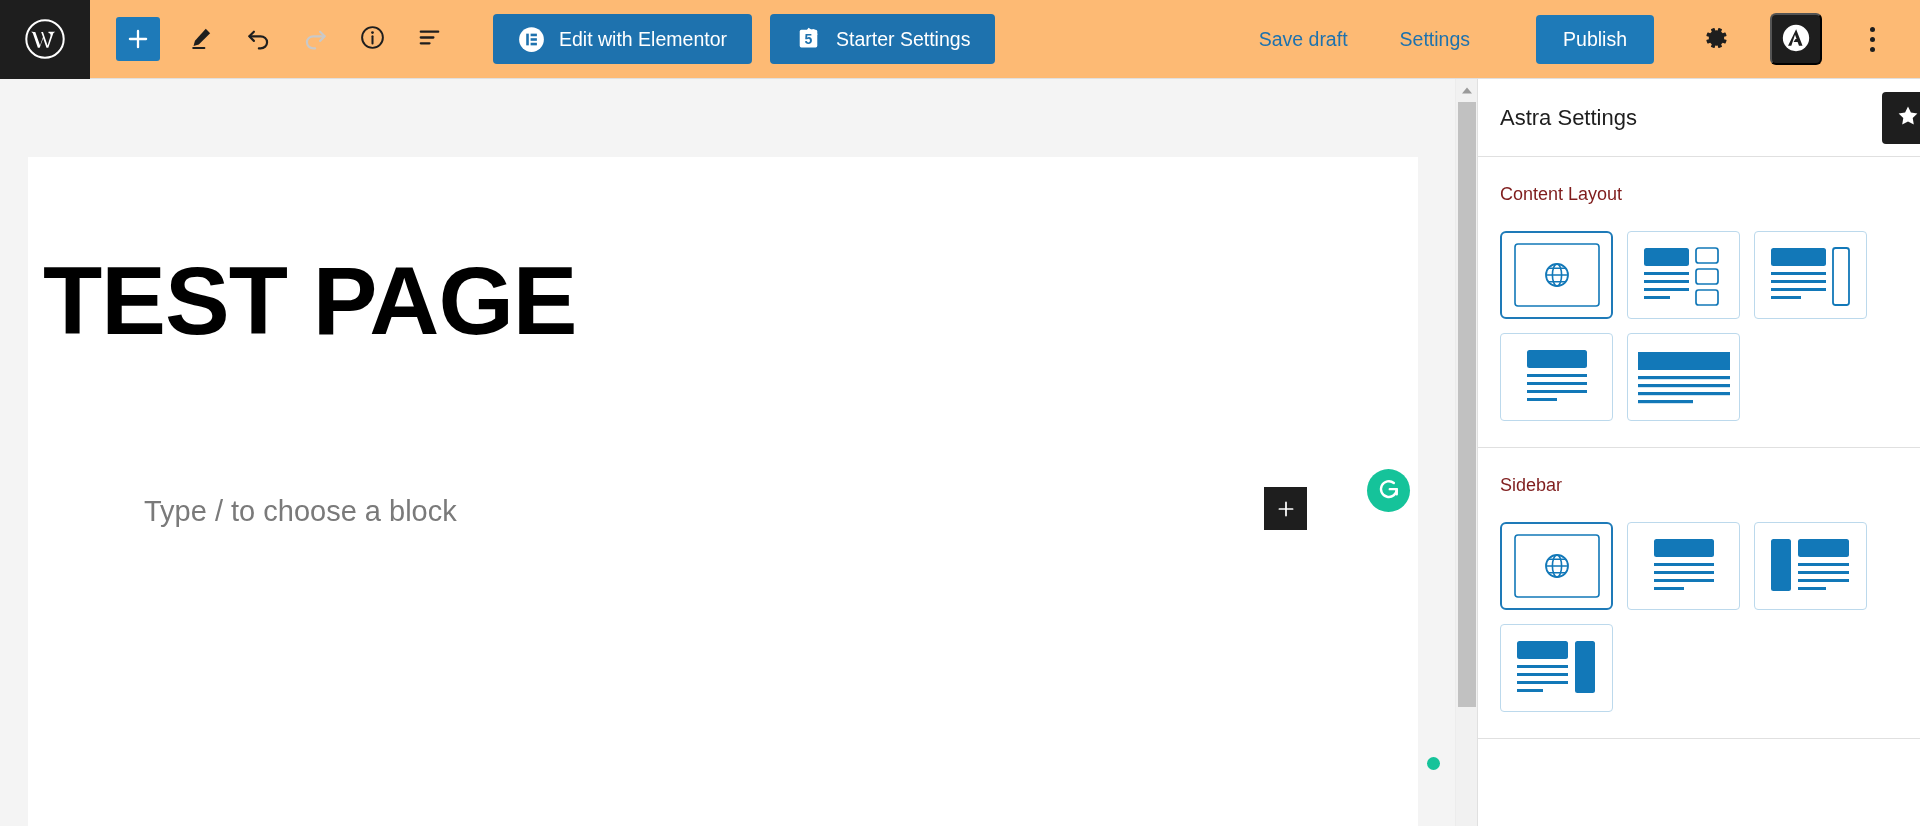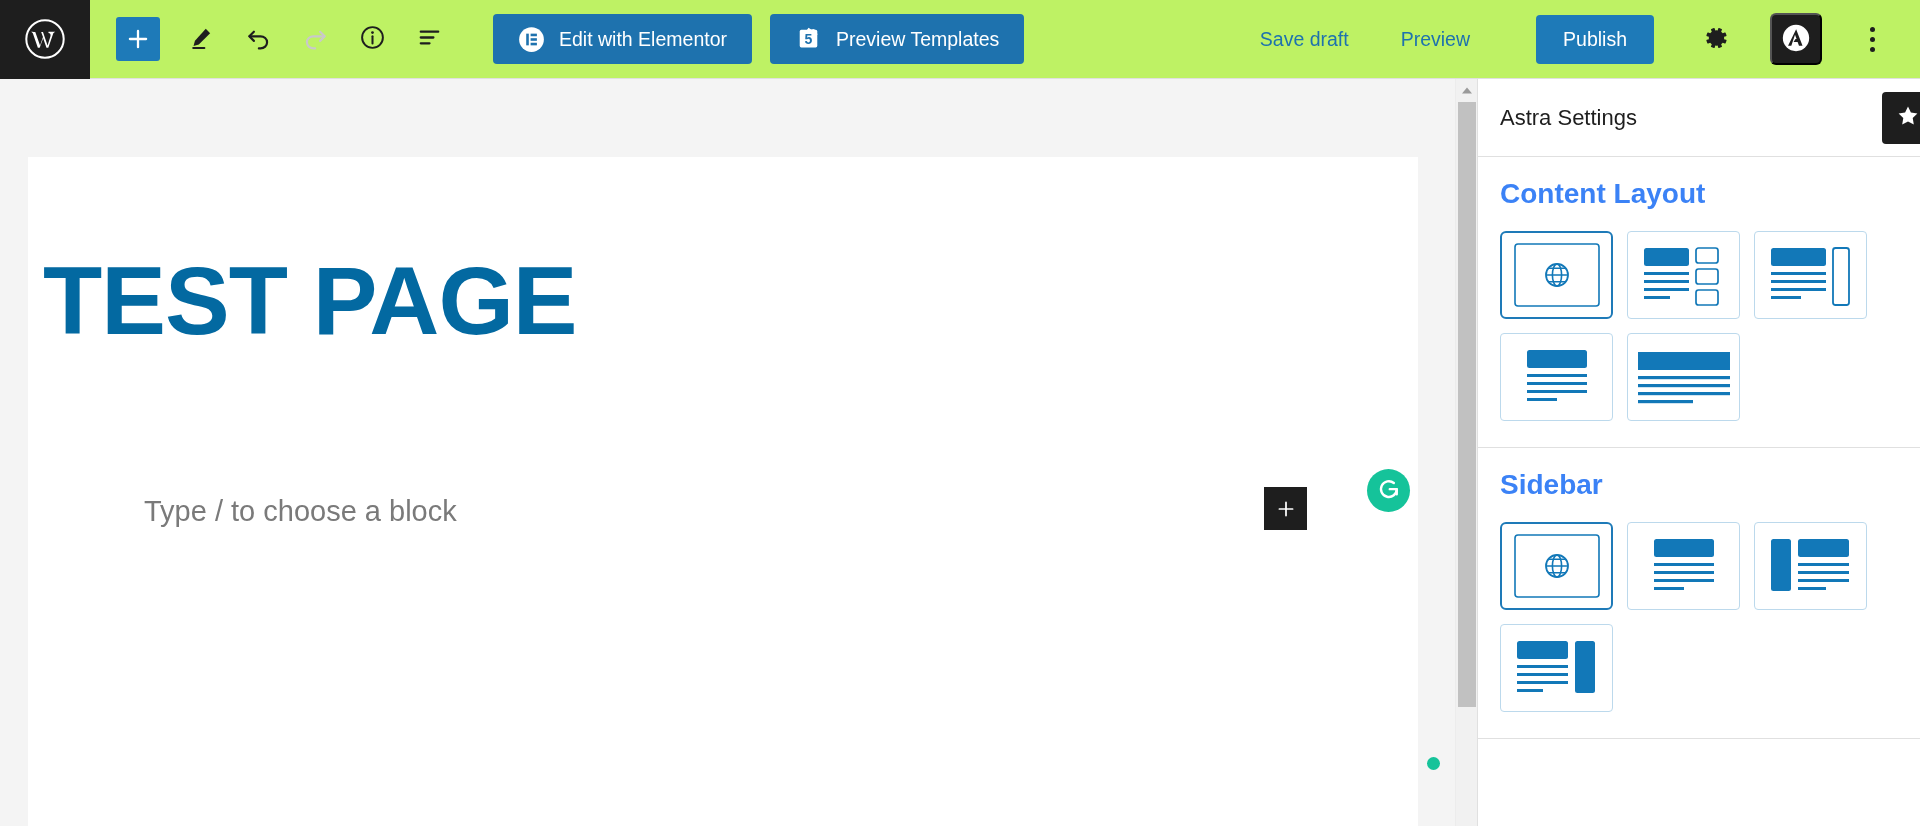--- a/index.html
+++ b/index.html
@@ -8,21 +8,21 @@
     overflow: hidden;
     font-family: "Liberation Sans", sans-serif;
     background: #ffffff;
   }
   body { position: relative; }
 
   
   .topbar {
     position: absolute; top: 0; left: 0;
     width: 1920px; height: 79px;
-    background: #bef264;
+    background: #fdba74;
     border-bottom: 1px solid #e0e0e0;
     display: flex; align-items: center;
   }
   .wp-logo-btn {
     width: 90px; height: 79px;
     background: #1e1e1e;
     display: flex; align-items: center; justify-content: center;
     flex: 0 0 auto; cursor: pointer;
   }
   .wp-logo-btn svg { display: block; }
@@ -122,21 +122,21 @@
     height: 800px;
     background: #ffffff;
   }
   .post-title {
     position: absolute;
     left: 15px; top: 95px;
     font-size: 97px;
     line-height: 1.0;
     font-weight: 700;
     letter-spacing: -1px;
-    color: #0369a1;
+    color: #000000;
     font-family: "Liberation Sans", sans-serif;
   }
   .block-placeholder {
     position: absolute;
     left: 116px; top: 338px;
     font-size: 29px;
     color: #7a7a7a;
     font-family: "Liberation Sans", sans-serif;
     text-align: center;
   }
@@ -219,21 +219,21 @@
     color: #1e1e1e;
   }
 
   .section { border-bottom: 1px solid #e0e0e0; padding: 0 0 26px 0; }
   .section-head {
     height: 74px;
     display: flex; align-items: center;
     padding: 0 22px;
     cursor: pointer;
   }
-  .section-title { font-size: 28px; color: #3b82f6; font-weight: bold; }
+  .section-title { font-size: 18px; color: #7f1d1d; }
   .chev { margin-left: auto; color: #1e1e1e; }
 
   .opt-grid {
     display: flex; flex-wrap: wrap;
     gap: 14px;
     padding: 0 22px;
   }
   .opt {
     width: 113px; height: 88px;
     border: 1px solid #bcd9ec;
@@ -332,27 +332,27 @@
     </button>
 
     <button class="blue-btn">
       <span class="bicon">
         <svg width="27" height="27" viewBox="0 0 24 24">
           <path d="M12 1.6l2.4 1.5 2.8-.5.6 2.8 2.3 1.7-1.5 2.4.5 2.8-2.8.6-1.7 2.3-2.4-1.5-2.8.5-.6-2.8-2.3-1.7 1.5-2.4-.5-2.8 2.8-.6L12 1.6z" fill="#ffffff"></path>
           <rect x="4.2" y="3.4" width="15.6" height="15.6" rx="1.4" fill="#ffffff"></rect>
           <text x="12" y="16.4" font-family="Liberation Sans, sans-serif" font-size="12.5" font-weight="bold" fill="#1e72ae" text-anchor="middle">5</text>
         </svg>
       </span>
-      <span>Preview Templates</span>
+      <span>Starter Settings</span>
     </button>
   </div>
 
   <div class="tb-right">
     <button class="link-btn">Save draft</button>
-    <button class="link-btn">Preview</button>
+    <button class="link-btn">Settings</button>
     <button class="publish-btn">Publish</button>
 
     <button class="gear-btn">
       <span>
         <svg width="28" height="28" viewBox="0 0 24 24" fill="#1e1e1e">
           <path d="M12 8.3a3.7 3.7 0 100 7.4 3.7 3.7 0 000-7.4zm0 5.6a1.9 1.9 0 110-3.8 1.9 1.9 0 010 3.8z"></path>
           <path d="M20.6 13.5l-1.7-.5a7.3 7.3 0 000-2l1.7-.5a.6.6 0 00.4-.8l-.8-2.1a.6.6 0 00-.8-.3l-1.6.7a7.2 7.2 0 00-1.4-1.4l.7-1.6a.6.6 0 00-.3-.8l-2.1-.8a.6.6 0 00-.8.4l-.5 1.7a7.3 7.3 0 00-2 0l-.5-1.7a.6.6 0 00-.8-.4l-2.1.8a.6.6 0 00-.3.8l.7 1.6a7.2 7.2 0 00-1.4 1.4l-1.6-.7a.6.6 0 00-.8.3l-.8 2.1a.6.6 0 00.4.8l1.7.5a7.3 7.3 0 000 2l-1.7.5a.6.6 0 00-.4.8l.8 2.1a.6.6 0 00.8.3l1.6-.7a7.2 7.2 0 001.4 1.4l-.7 1.6a.6.6 0 00.3.8l2.1.8a.6.6 0 00.8-.4l.5-1.7a7.3 7.3 0 002 0l.5 1.7a.6.6 0 00.8.4l2.1-.8a.6.6 0 00.3-.8l-.7-1.6a7.2 7.2 0 001.4-1.4l1.6.7a.6.6 0 00.8-.3l.8-2.1a.6.6 0 00-.4-.8z"></path>
         </svg>
       </span>
     </button>

